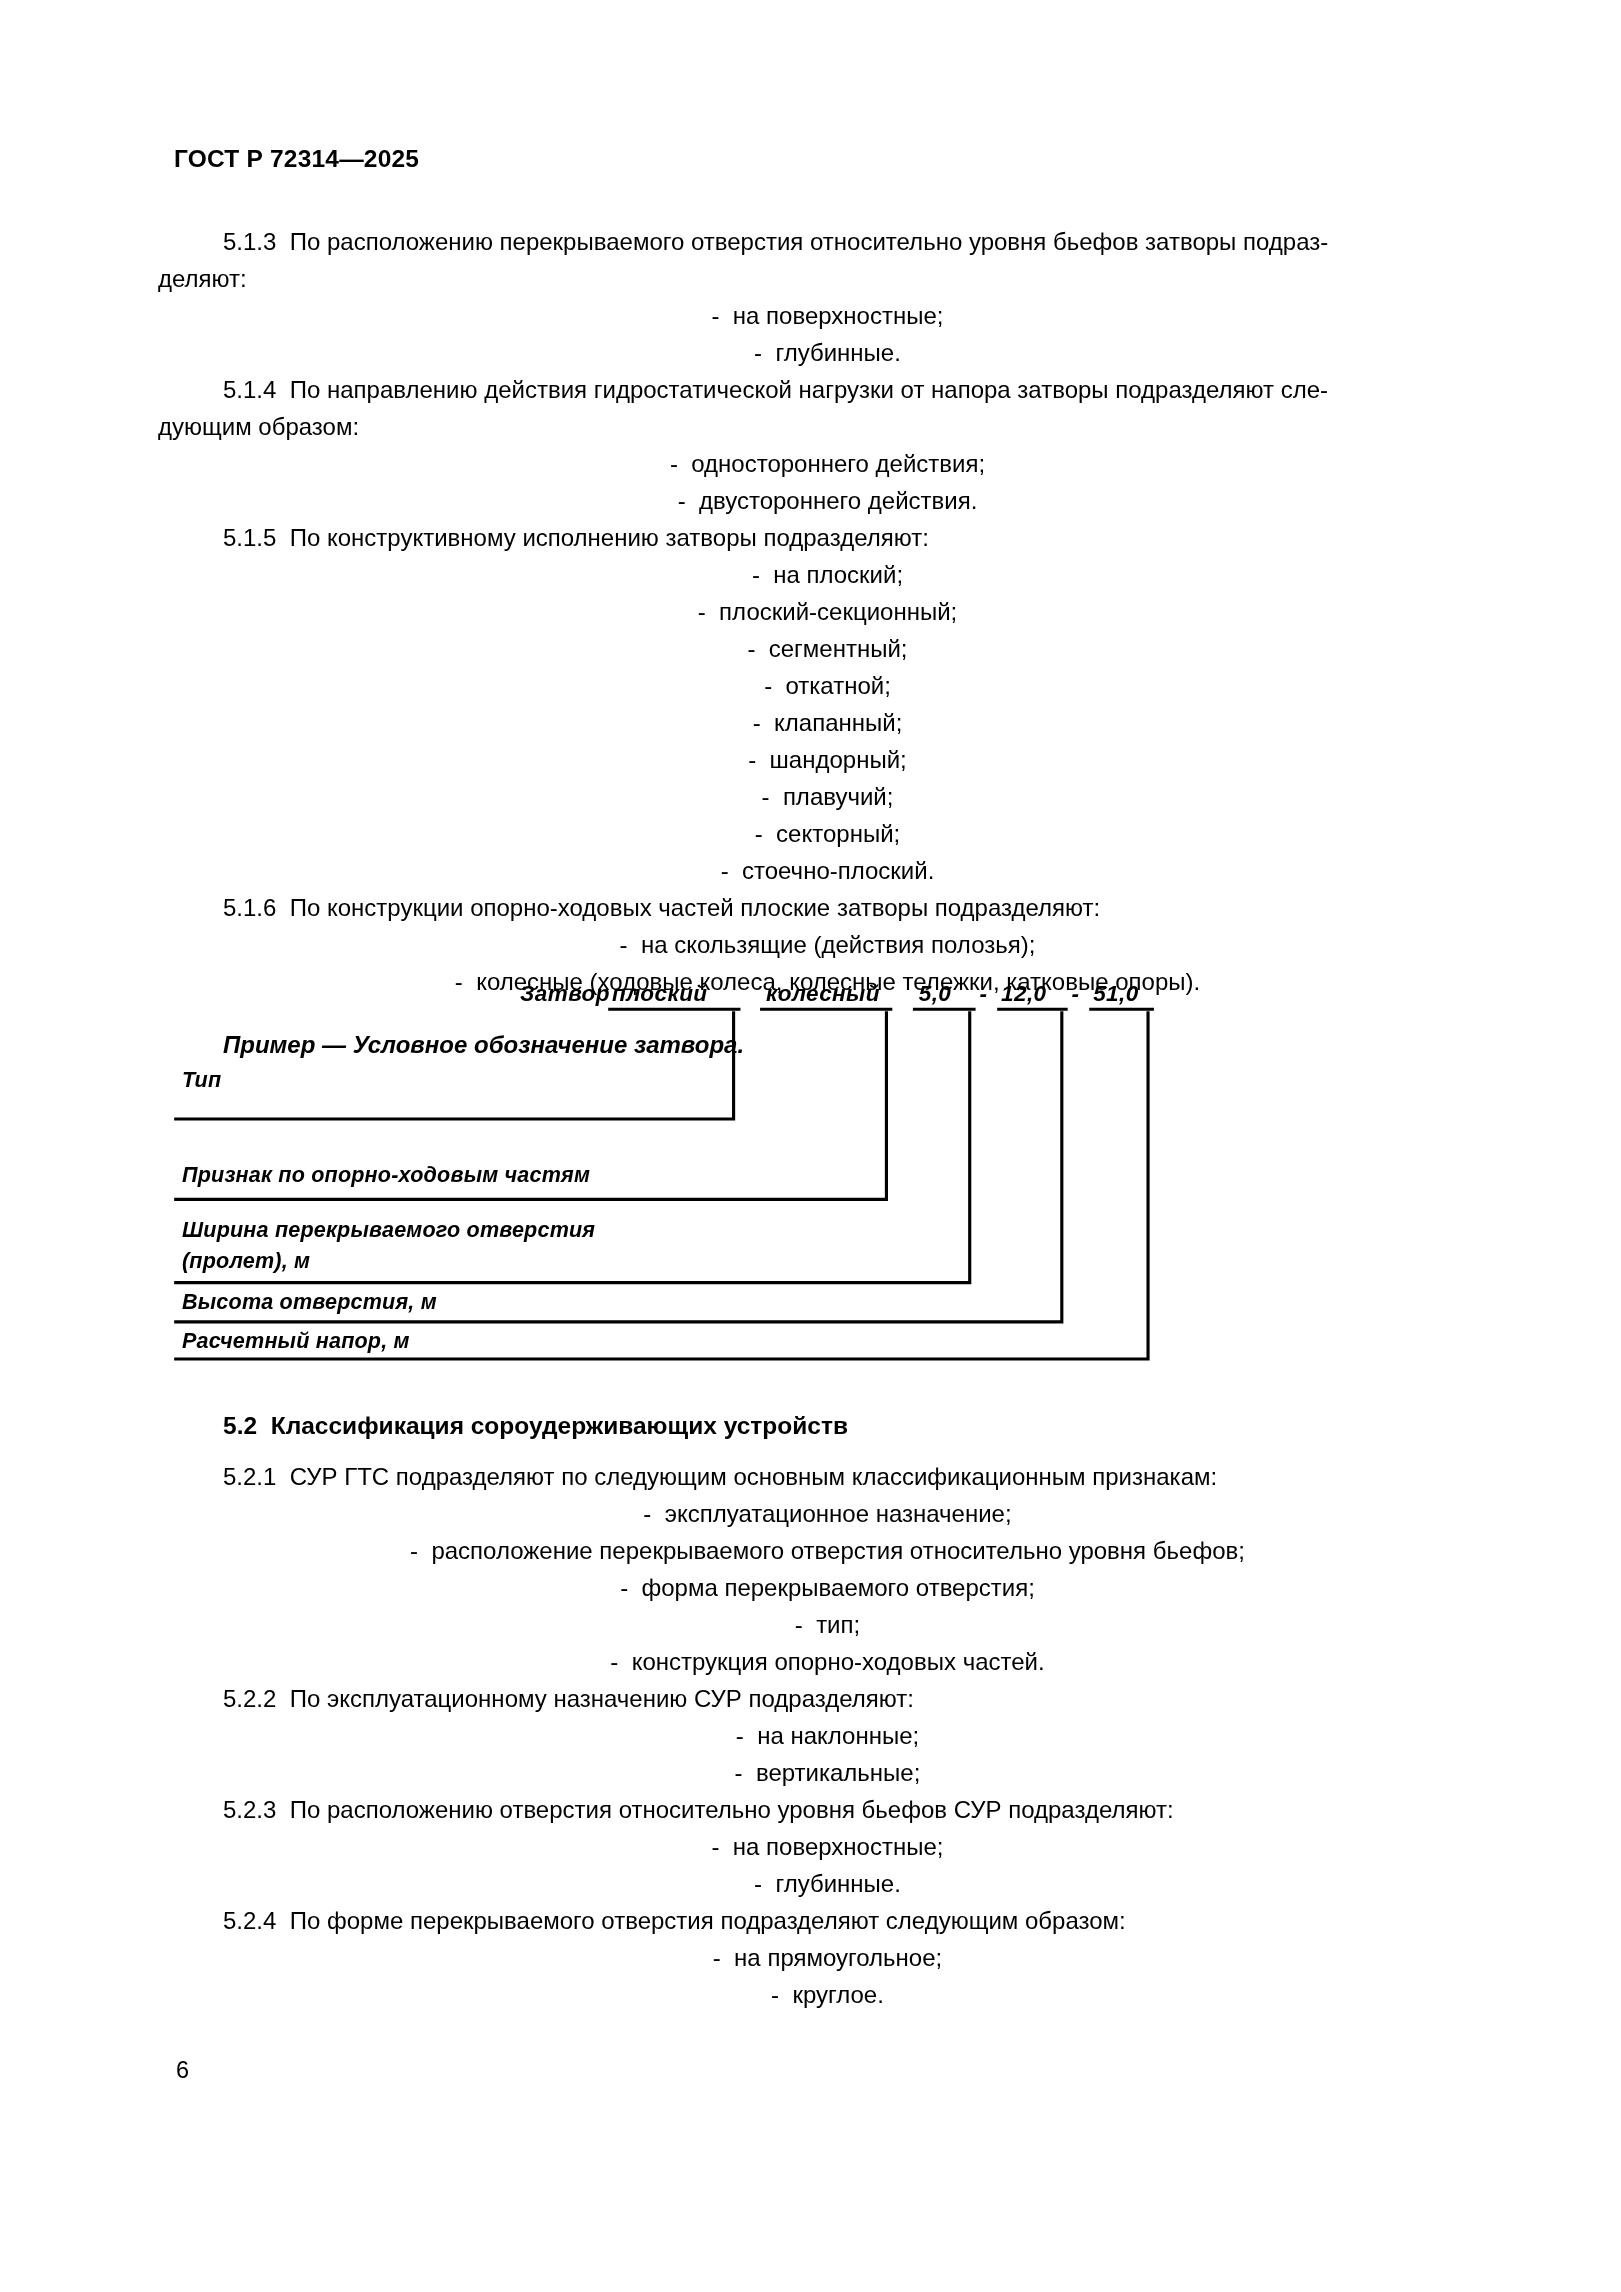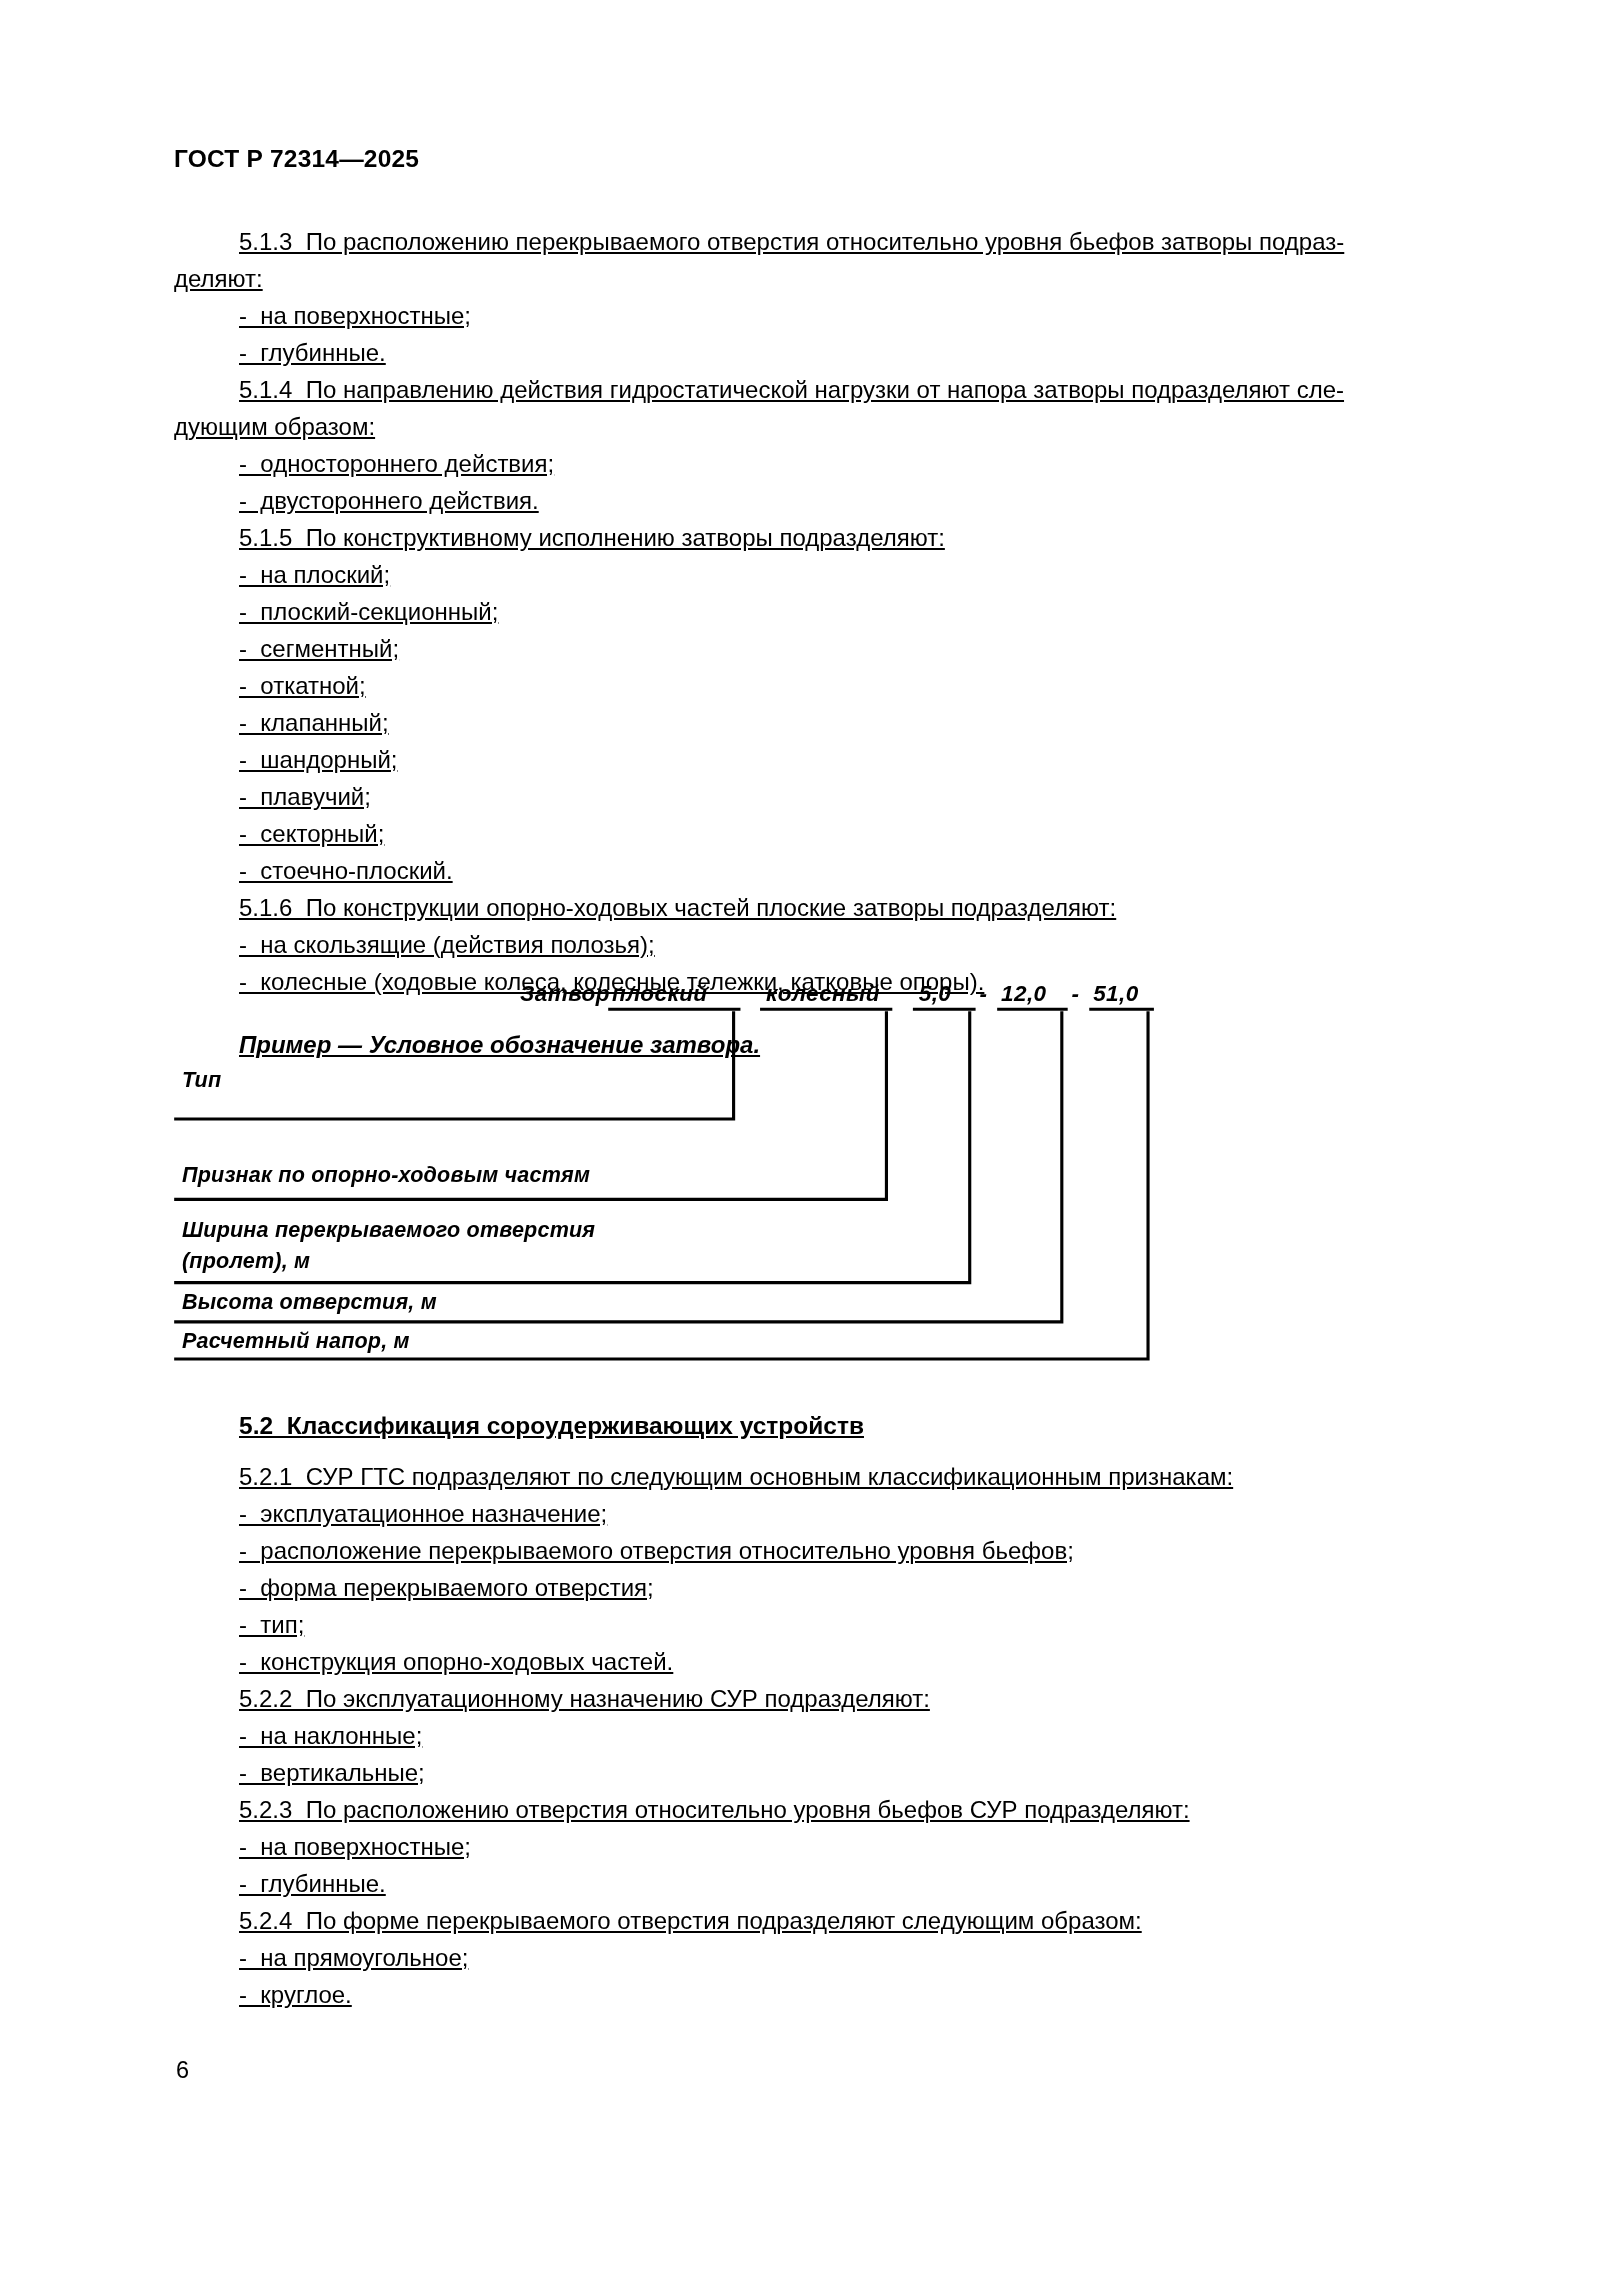--- a/index.html
+++ b/index.html
@@ -27,40 +27,40 @@
     font-size: 24.5px;
     font-weight: bold;
     letter-spacing: 0.2px;
     white-space: nowrap;
     text-align: right;
   }
 
   
   .body-block {
     position: absolute;
-    left: 174px;
+    left: 158px;
     top: 223px;
     width: 1274px;
-    text-decoration: underline;
   }
   .para {
     font-size: 24px;
     line-height: 37px;
     text-align: justify;
     margin: 0;
     text-indent: 65px;
     white-space: pre-wrap;
   }
 
   .dash-item {
     font-size: 24px;
     line-height: 37px;
     margin: 0;
     padding-left: 65px;
     white-space: pre;
+    text-align: center;
   }
 
   .example-note {
     font-size: 24px;
     line-height: 37px;
     font-weight: bold;
     font-style: italic;
     margin: 0;
     padding-left: 65px;
     white-space: pre;

